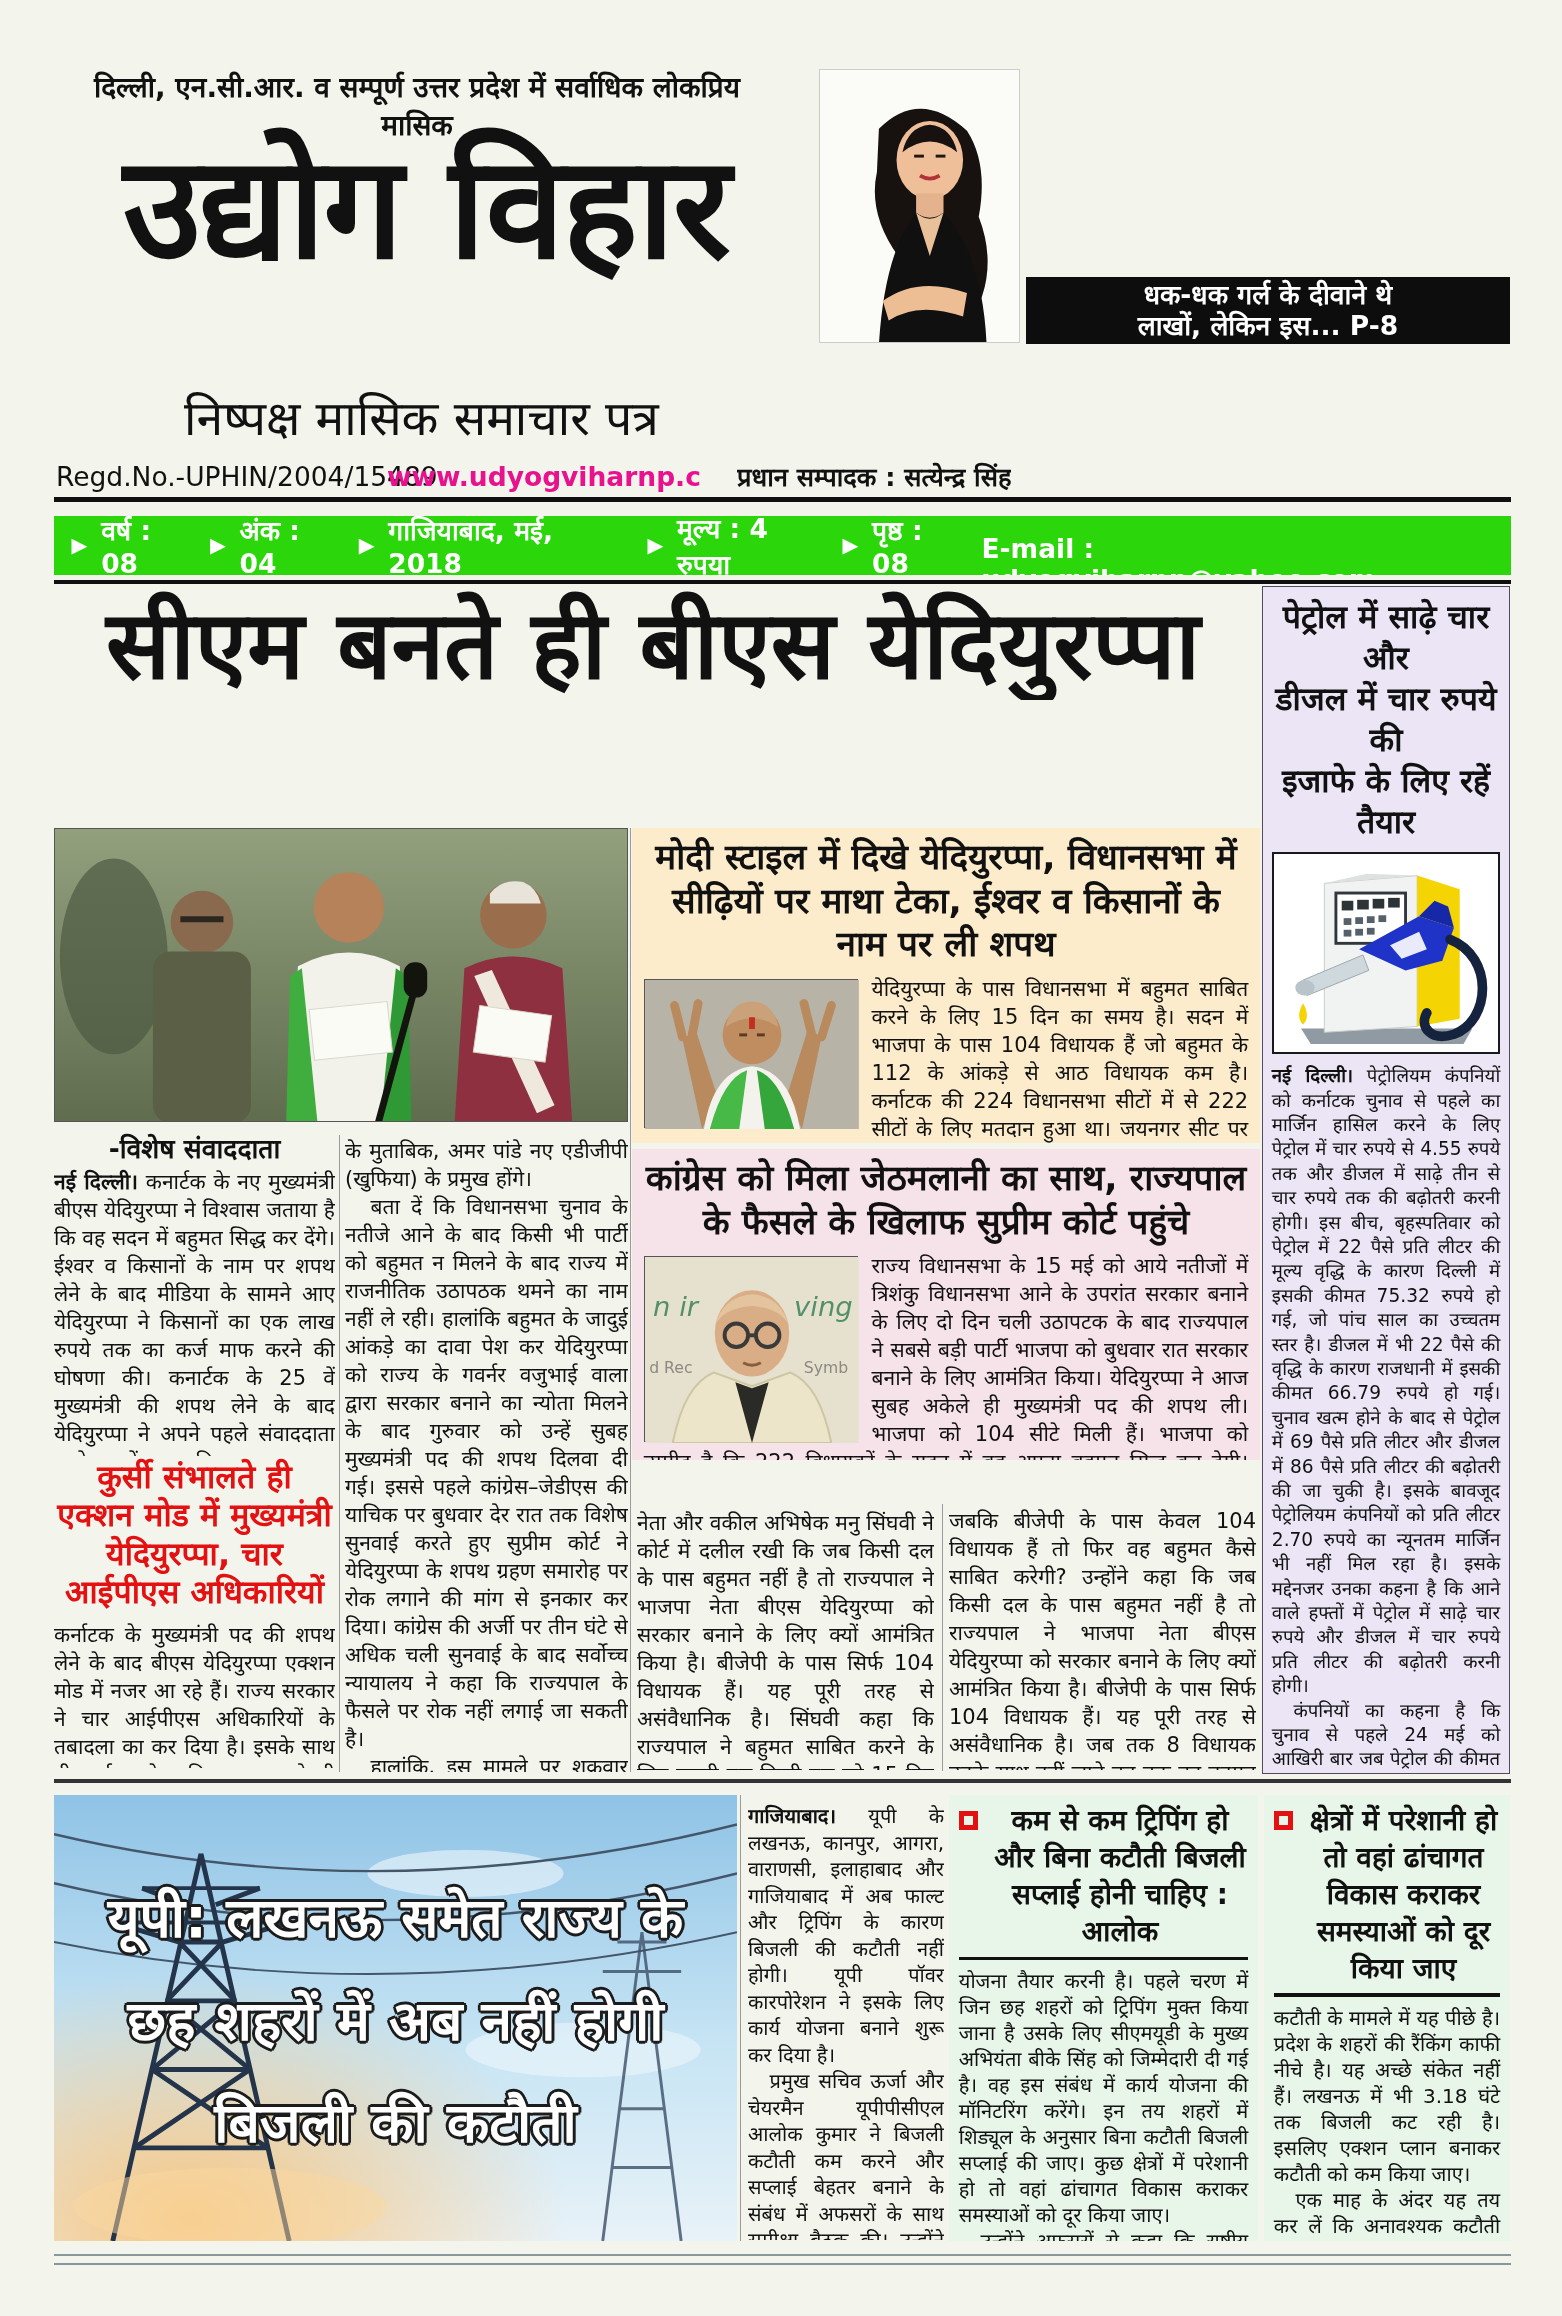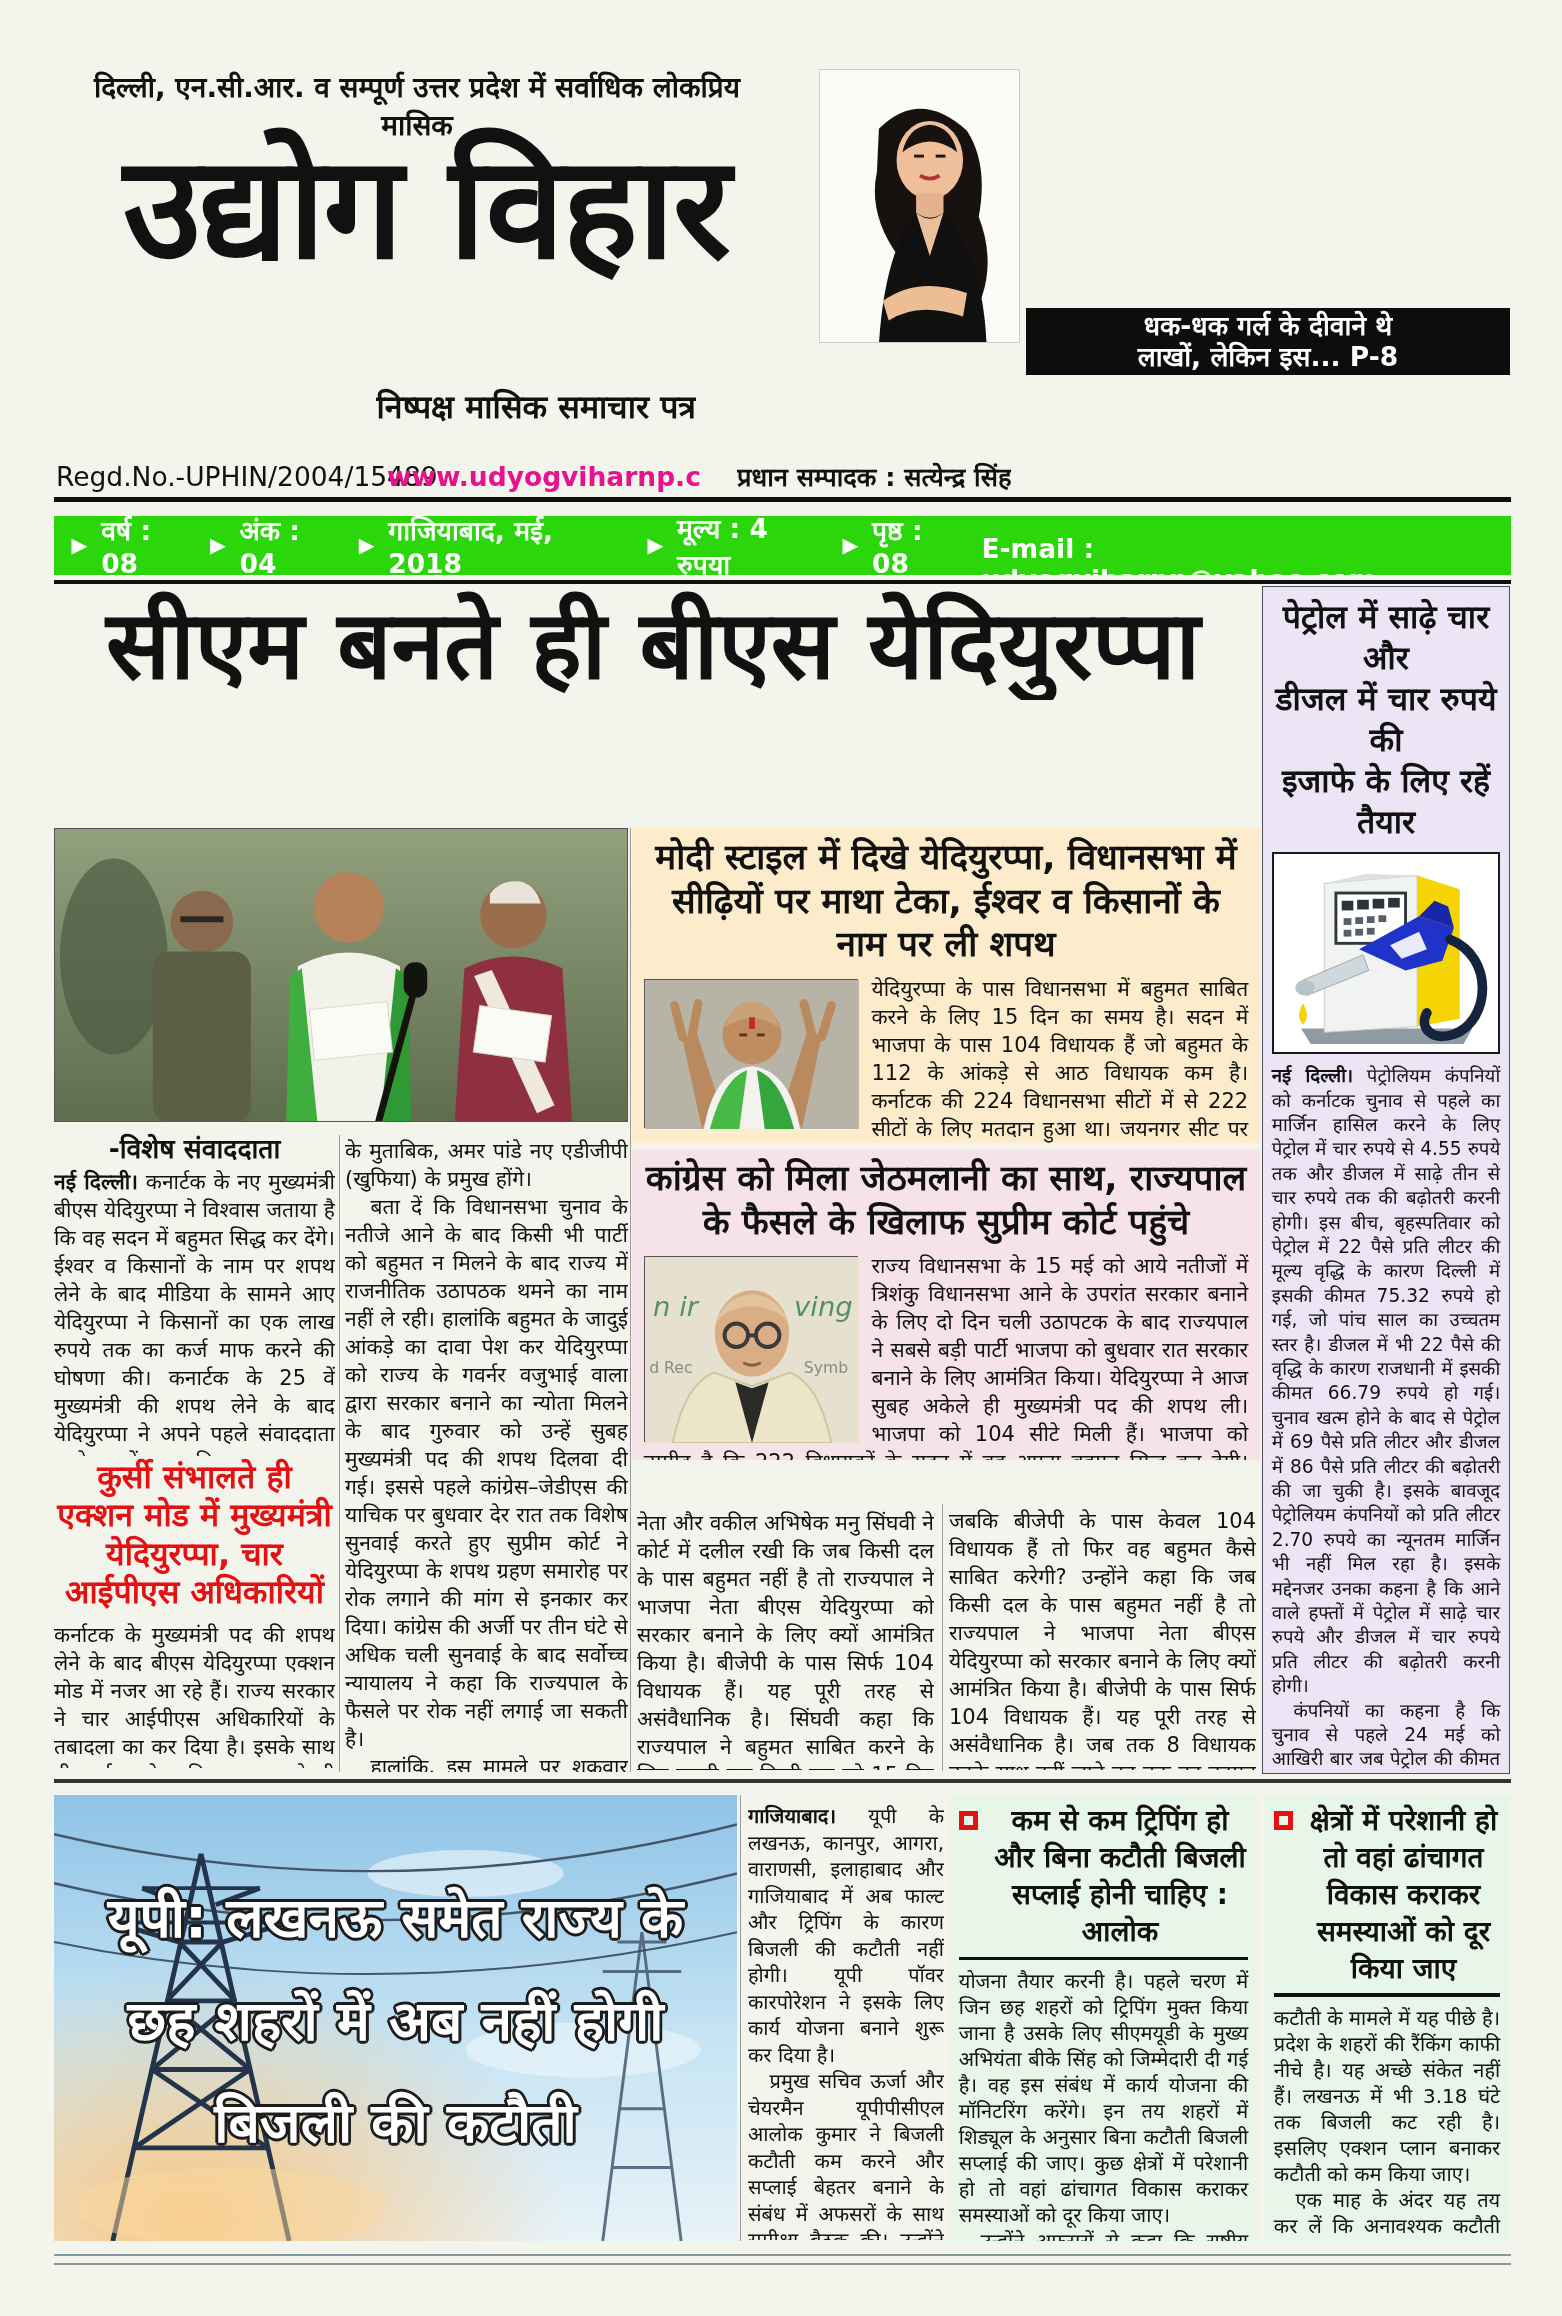--- a/index.html
+++ b/index.html
@@ -6,22 +6,22 @@
   .page{position:relative;width:1562px;height:2316px;background:#f3f5ed;overflow:hidden;
         font-family:"DejaVu Sans","Liberation Sans",sans-serif;color:#111;}
   .page *{box-sizing:border-box;}
   .abs{position:absolute;overflow:hidden;}
   .just{text-align:justify;text-justify:inter-word;}
   
   .tagline{left:74px;top:67px;width:686px;font-size:28px;font-weight:bold;text-align:center;}
   .masthead{left:39px;top:90px;width:774px;height:245px;font-size:142px;line-height:235px;font-weight:bold;text-align:center;letter-spacing:-2px;}
   .madhuri{left:819px;top:69px;width:201px;height:274px;border:1px solid #ccc;background:#fbfbf8;}
   .promo{left:1026px;top:277px;width:484px;height:67px;background:#0d0d0d;color:#fff;text-align:center;
-         font-size:26.5px;font-weight:bold;line-height:31px;padding-top:2px;margin-top:31px;}
-  .subtitle{left:147px;top:384px;width:549px;font-size:32px;font-weight:bold;text-align:right;}
+         font-size:26.5px;font-weight:bold;line-height:31px;padding-top:2px;}
+  .subtitle{left:147px;top:384px;width:549px;font-size:48px;font-weight:normal;text-align:center;}
   .regd{left:56px;top:461px;font-size:26.5px;}
   .website{left:387px;top:461px;width:314px;text-align:center;font-size:26.5px;font-weight:bold;color:#e8128e;}
   .editor{left:737px;top:459px;font-size:25.5px;font-weight:600;}
   .hrule{background:#101010;}
   .infobar{left:54px;top:516px;width:1457px;height:59px;background:#2bd60b;color:#fff;
            display:flex;align-items:center;gap:13.7px;padding:0 17.6px;font-size:26.5px;font-weight:bold;}
   .infobar .arrow{font-size:20.6px;line-height:1;}
   .infobar .email{margin-left:auto;font-size:26.5px;margin-top:36px;}
   
   .lead-headline{left:47px;top:590px;width:1212px;text-align:center;font-size:95px;font-weight:bold;line-height:1.16;}

